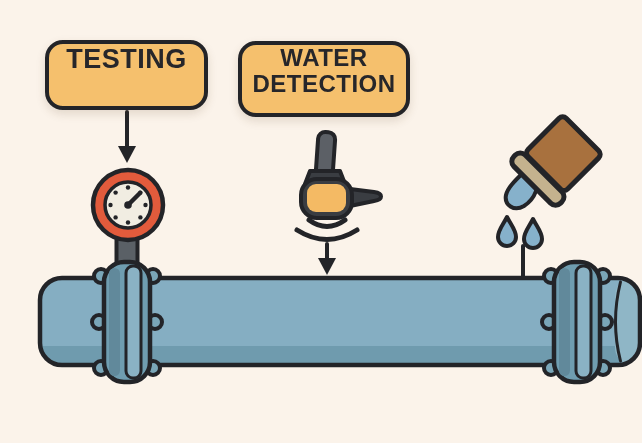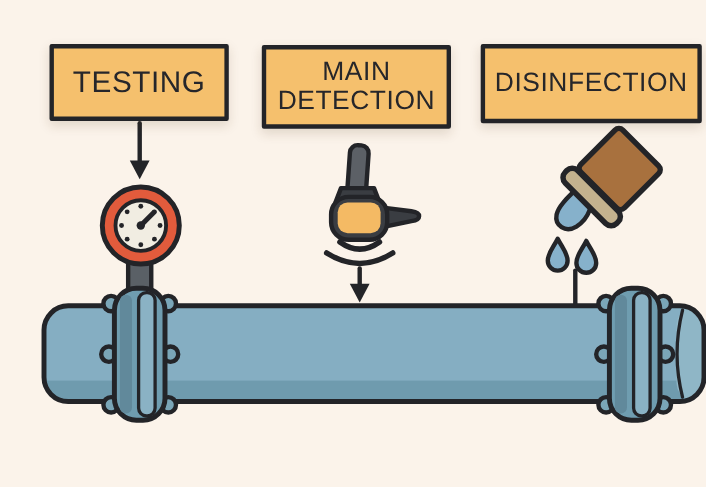--- a/index.html
+++ b/index.html
@@ -6,24 +6,24 @@
   .stage{
     position:relative;width:642px;height:443px;overflow:hidden;
     background:var(--background,#FBF3EA);
     font-family:"Liberation Sans",sans-serif;
   }
   .art{position:absolute;inset:0;z-index:1;}
   .label-box{
     position:absolute;z-index:2;box-sizing:border-box;
     background:var(--label-fill,#F5C06D);
     border:4px solid var(--outline,#232428);
-    border-radius:2px;
-    display:flex;align-items:center;justify-content:center;
+    border-radius:18px;
+    display:flex;align-items:flex-start;justify-content:center;
     color:var(--text-dark,#26262A);
-    font-weight:400;text-align:center;letter-spacing:.5px;
+    font-weight:700;text-align:center;letter-spacing:.5px;
     box-shadow:0 4px 10px rgba(90,60,30,.15);
     white-space:nowrap;
   }
   .box-testing{left:45px;top:40px;width:163px;height:70px;font-size:27px;}
   .box-leak{left:238px;top:41px;width:172px;height:76px;font-size:24px;line-height:1.1;white-space:normal;}
   .box-disinfection{left:437px;top:40px;width:201px;height:72px;font-size:24px;}
   .pipe-text{
     position:absolute;z-index:2;left:341px;top:320px;
     transform:translate(-50%,-50%);
     font-size:40px;font-weight:800;letter-spacing:1px;
@@ -52,24 +52,21 @@
 </style>
 </head>
 <body>
 
 <div class="stage">
 
   <div class="label-box box-testing">
     <span>TESTING</span>
   </div>
   <div class="label-box box-leak">
-    <span>MAIN DETECTION</span>
-  </div>
-  <div class="label-box box-disinfection">
-    <span>DISINFECTION</span>
+    <span>WATER DETECTION</span>
   </div>
 
   <svg class="art" viewBox="0 0 642 443" aria-hidden="true">
     <defs>
       <clipPath id="pipeClip">
           <rect x="40" y="278" width="600" height="87" rx="22"></rect>
         </clipPath>
       <g id="flange">
 
         <circle class="f-bolt o" stroke-width="4" cx="101" cy="276" r="7"></circle>

